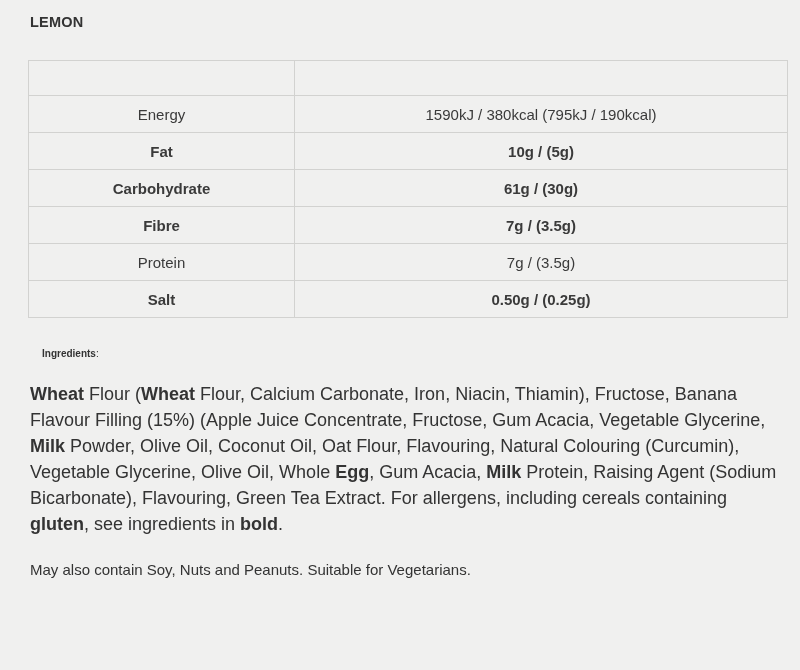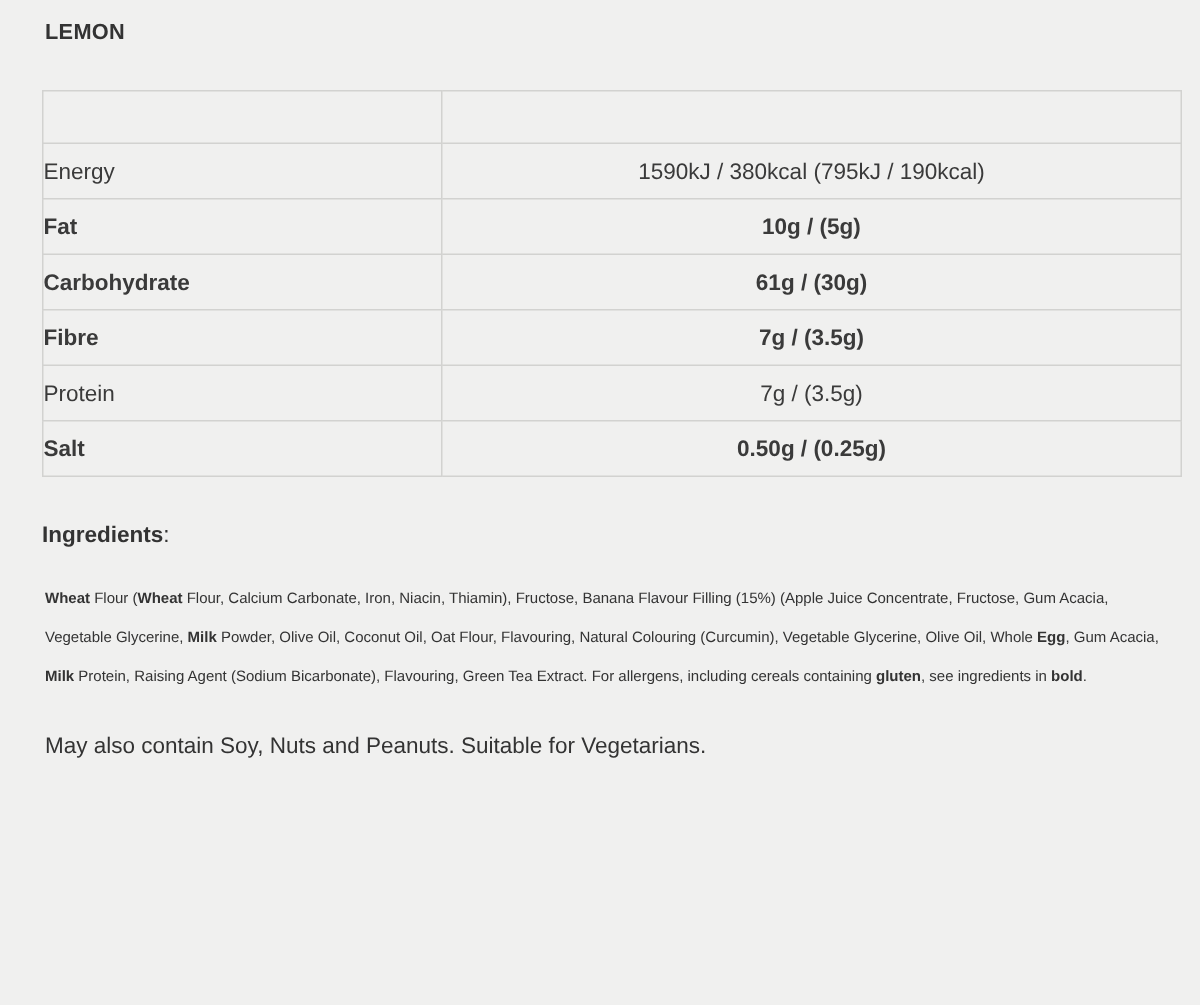--- a/index.html
+++ b/index.html
@@ -31,20 +31,21 @@
     width: 760px;
     border-collapse: collapse;
     table-layout: fixed;
     background: transparent;
   }
   table.nutrition td {
     border: 1px solid #d2d2d0;
     padding: 0;
     height: 36px;
     vertical-align: middle;
+    text-align: center;
   }
   td.label-cell {
     width: 265px;
     padding-left: 14px;
     font-size: 15px;
     color: #3a3a3a;
     text-align: left;
   }
   td.value-cell {
     padding: 0 10px;
@@ -53,32 +54,32 @@
     text-align: center;
   }
   tr.header-row td {
     height: 34px;
   }
   .bold {
     font-weight: bold;
   }
   .ingredients-heading {
     margin-top: 30px;
-    margin-left: 0;
-    font-size: 15px;
+    margin-left: 14px;
+    font-size: 10px;
     color: #333333;
   }
   .ingredients-heading .bold {
     font-weight: bold;
   }
   .ingredients-body {
     margin-top: 22px;
     margin-left: 2px;
     width: 750px;
-    font-size: 10px;
+    font-size: 18px;
     line-height: 26px;
     color: #333333;
   }
   .contains-note {
     margin-top: 24px;
     margin-left: 2px;
     font-size: 15px;
     color: #333333;
   }
   b { font-weight: bold; }

